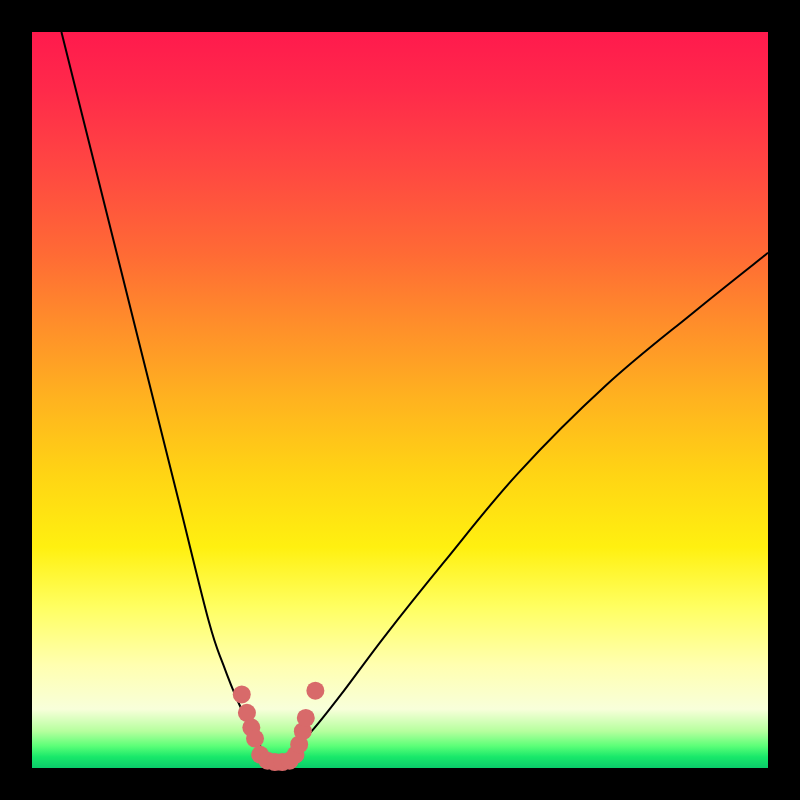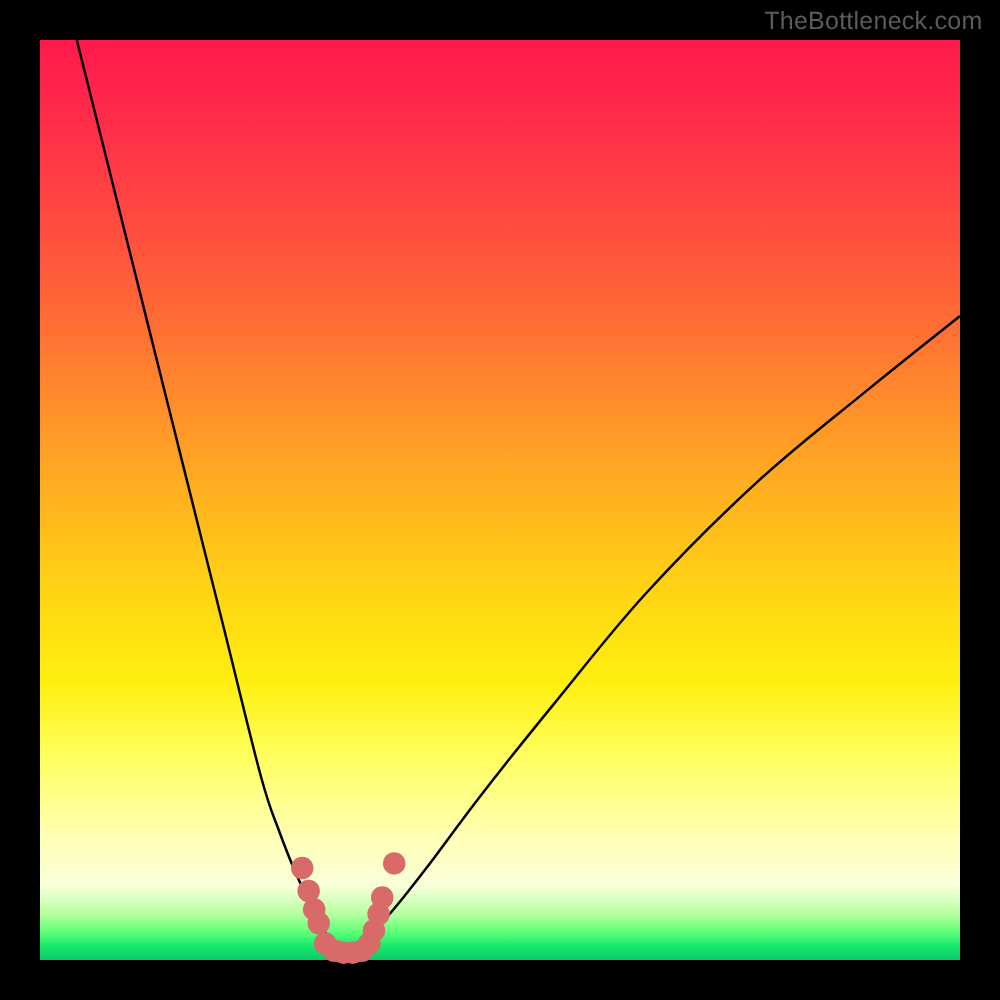--- a/index.html
+++ b/index.html
@@ -92,14 +92,13 @@
           <circle cx="250.24" cy="730.11" r="9" class="marker"></circle>
           <circle cx="257.60" cy="728.64" r="9" class="marker"></circle>
           <circle cx="263.49" cy="722.75" r="9" class="marker"></circle>
           <circle cx="267.17" cy="712.45" r="9" class="marker"></circle>
           <circle cx="270.85" cy="699.20" r="9" class="marker"></circle>
           <circle cx="273.79" cy="685.95" r="9" class="marker"></circle>
           <circle cx="283.36" cy="658.72" r="9" class="marker"></circle>
         </g>
     </svg>
   </div>
-  <div class="watermark">TheBottleneck.com</div>
 </div>
 
 </body></html>

